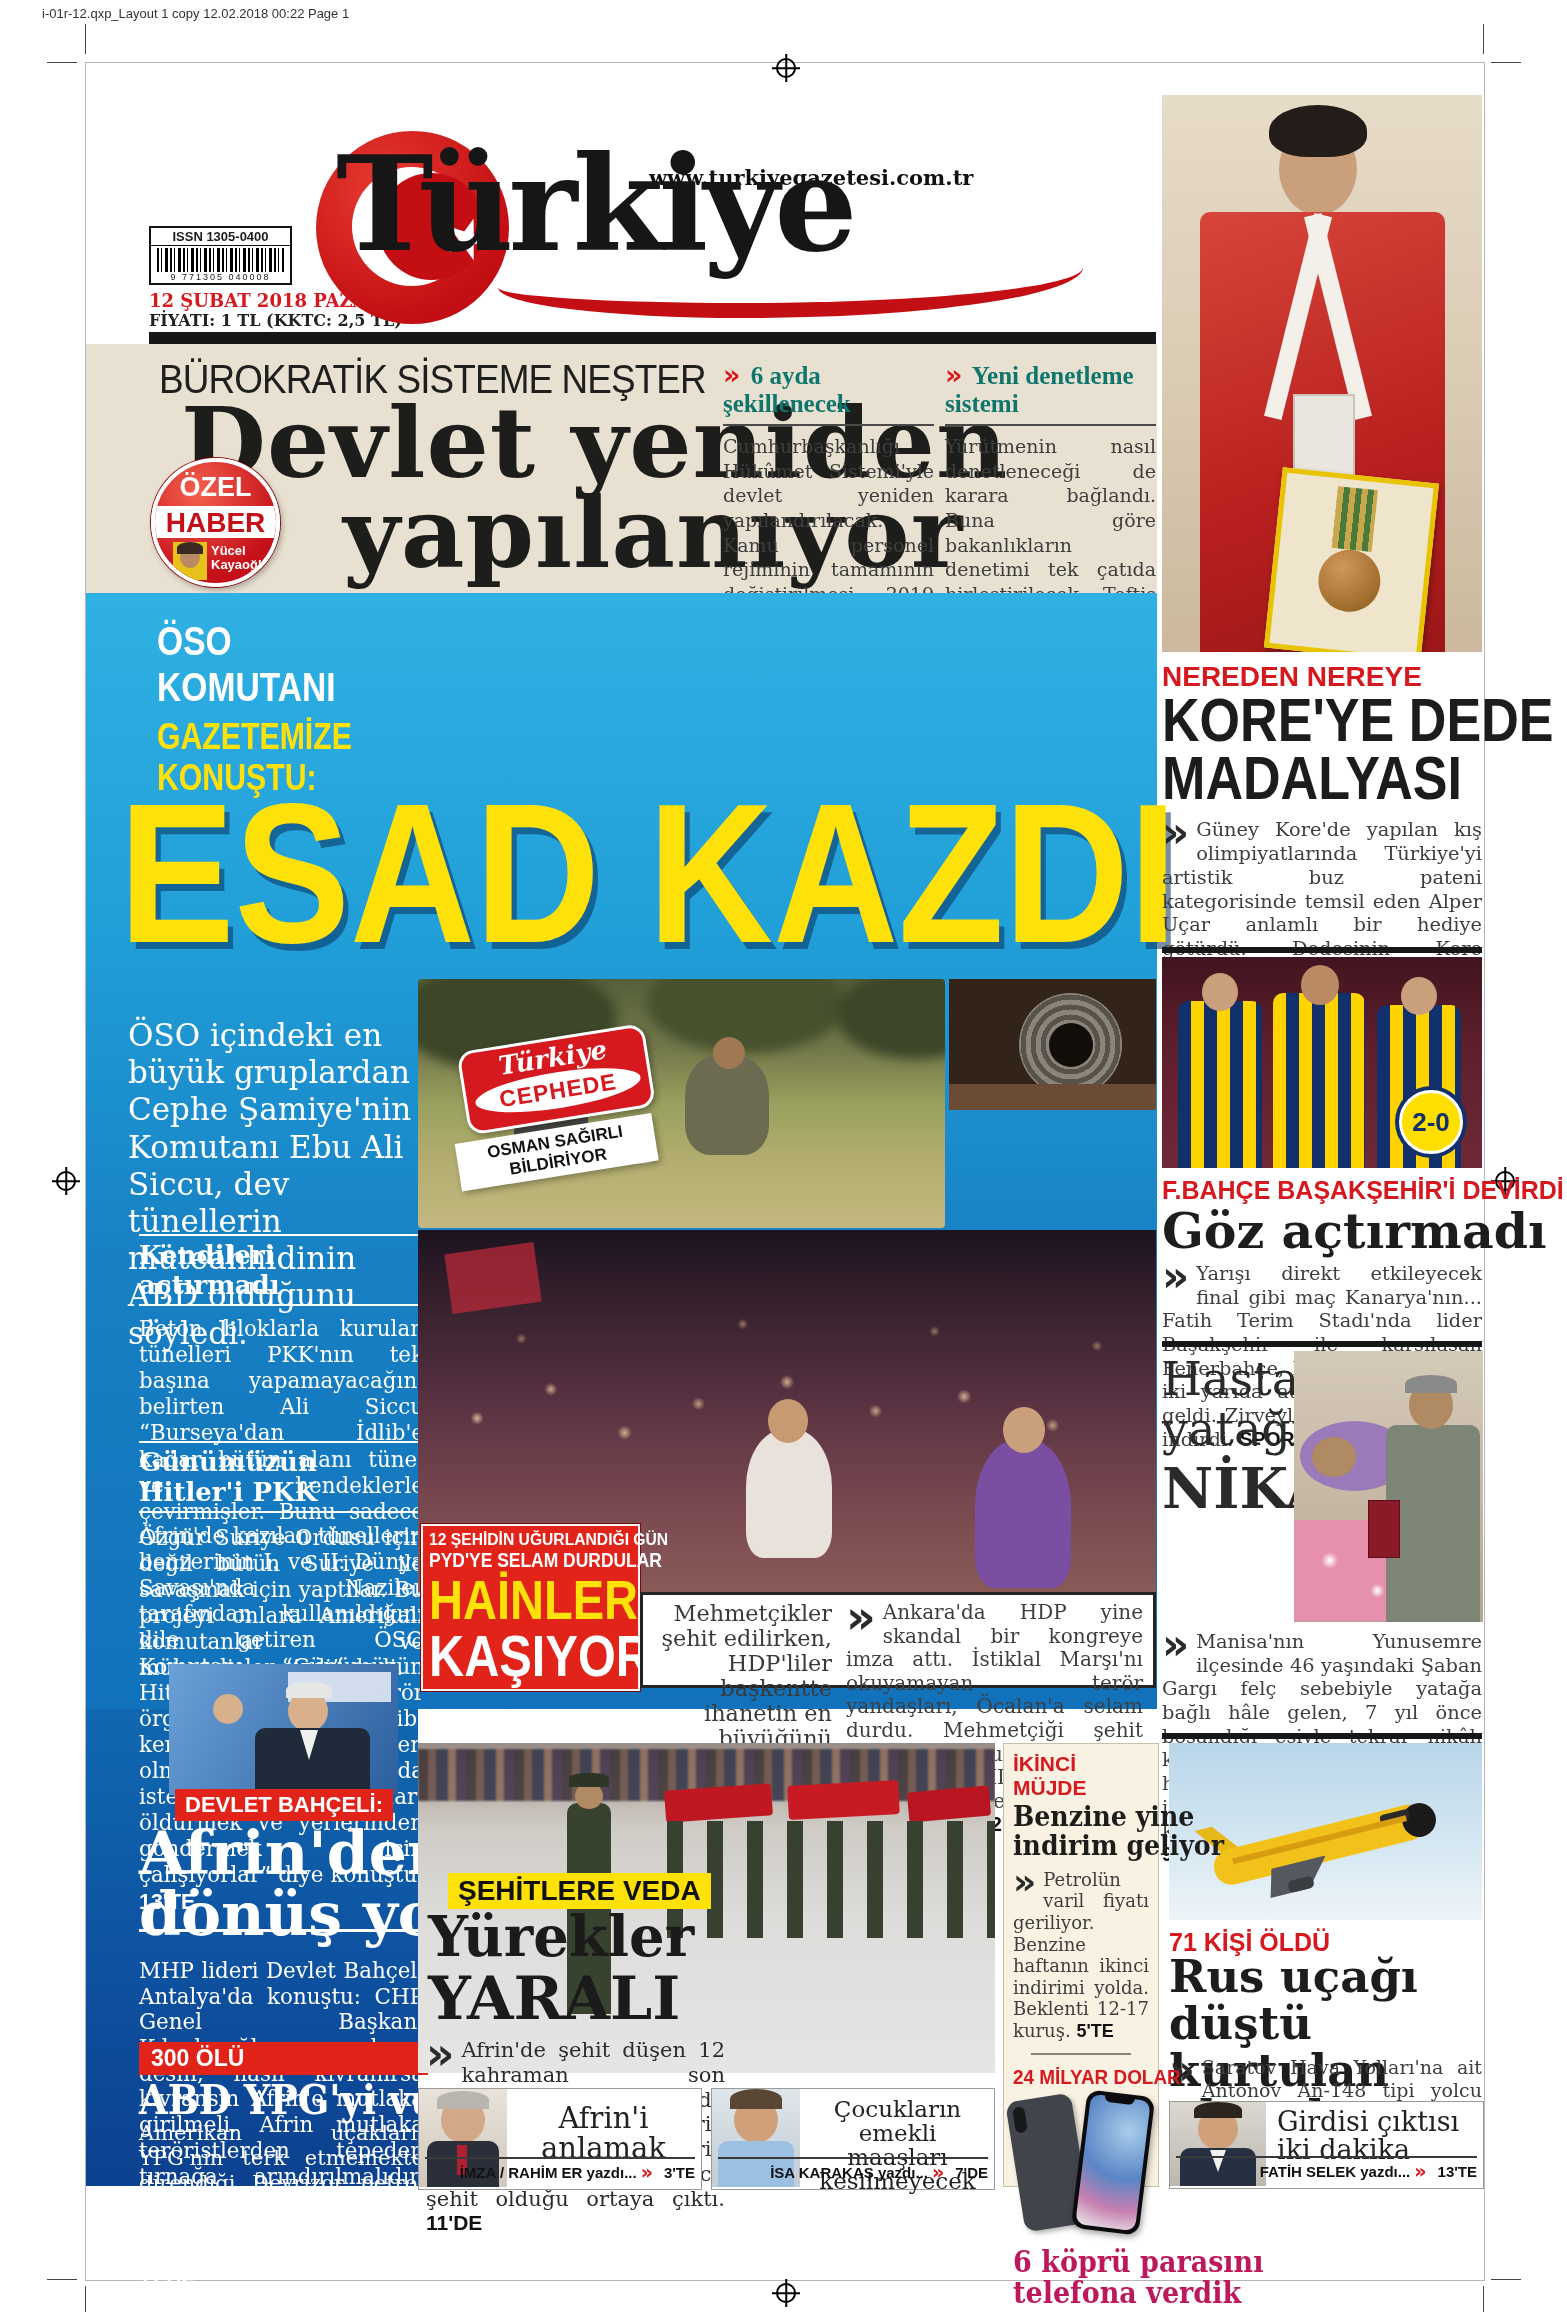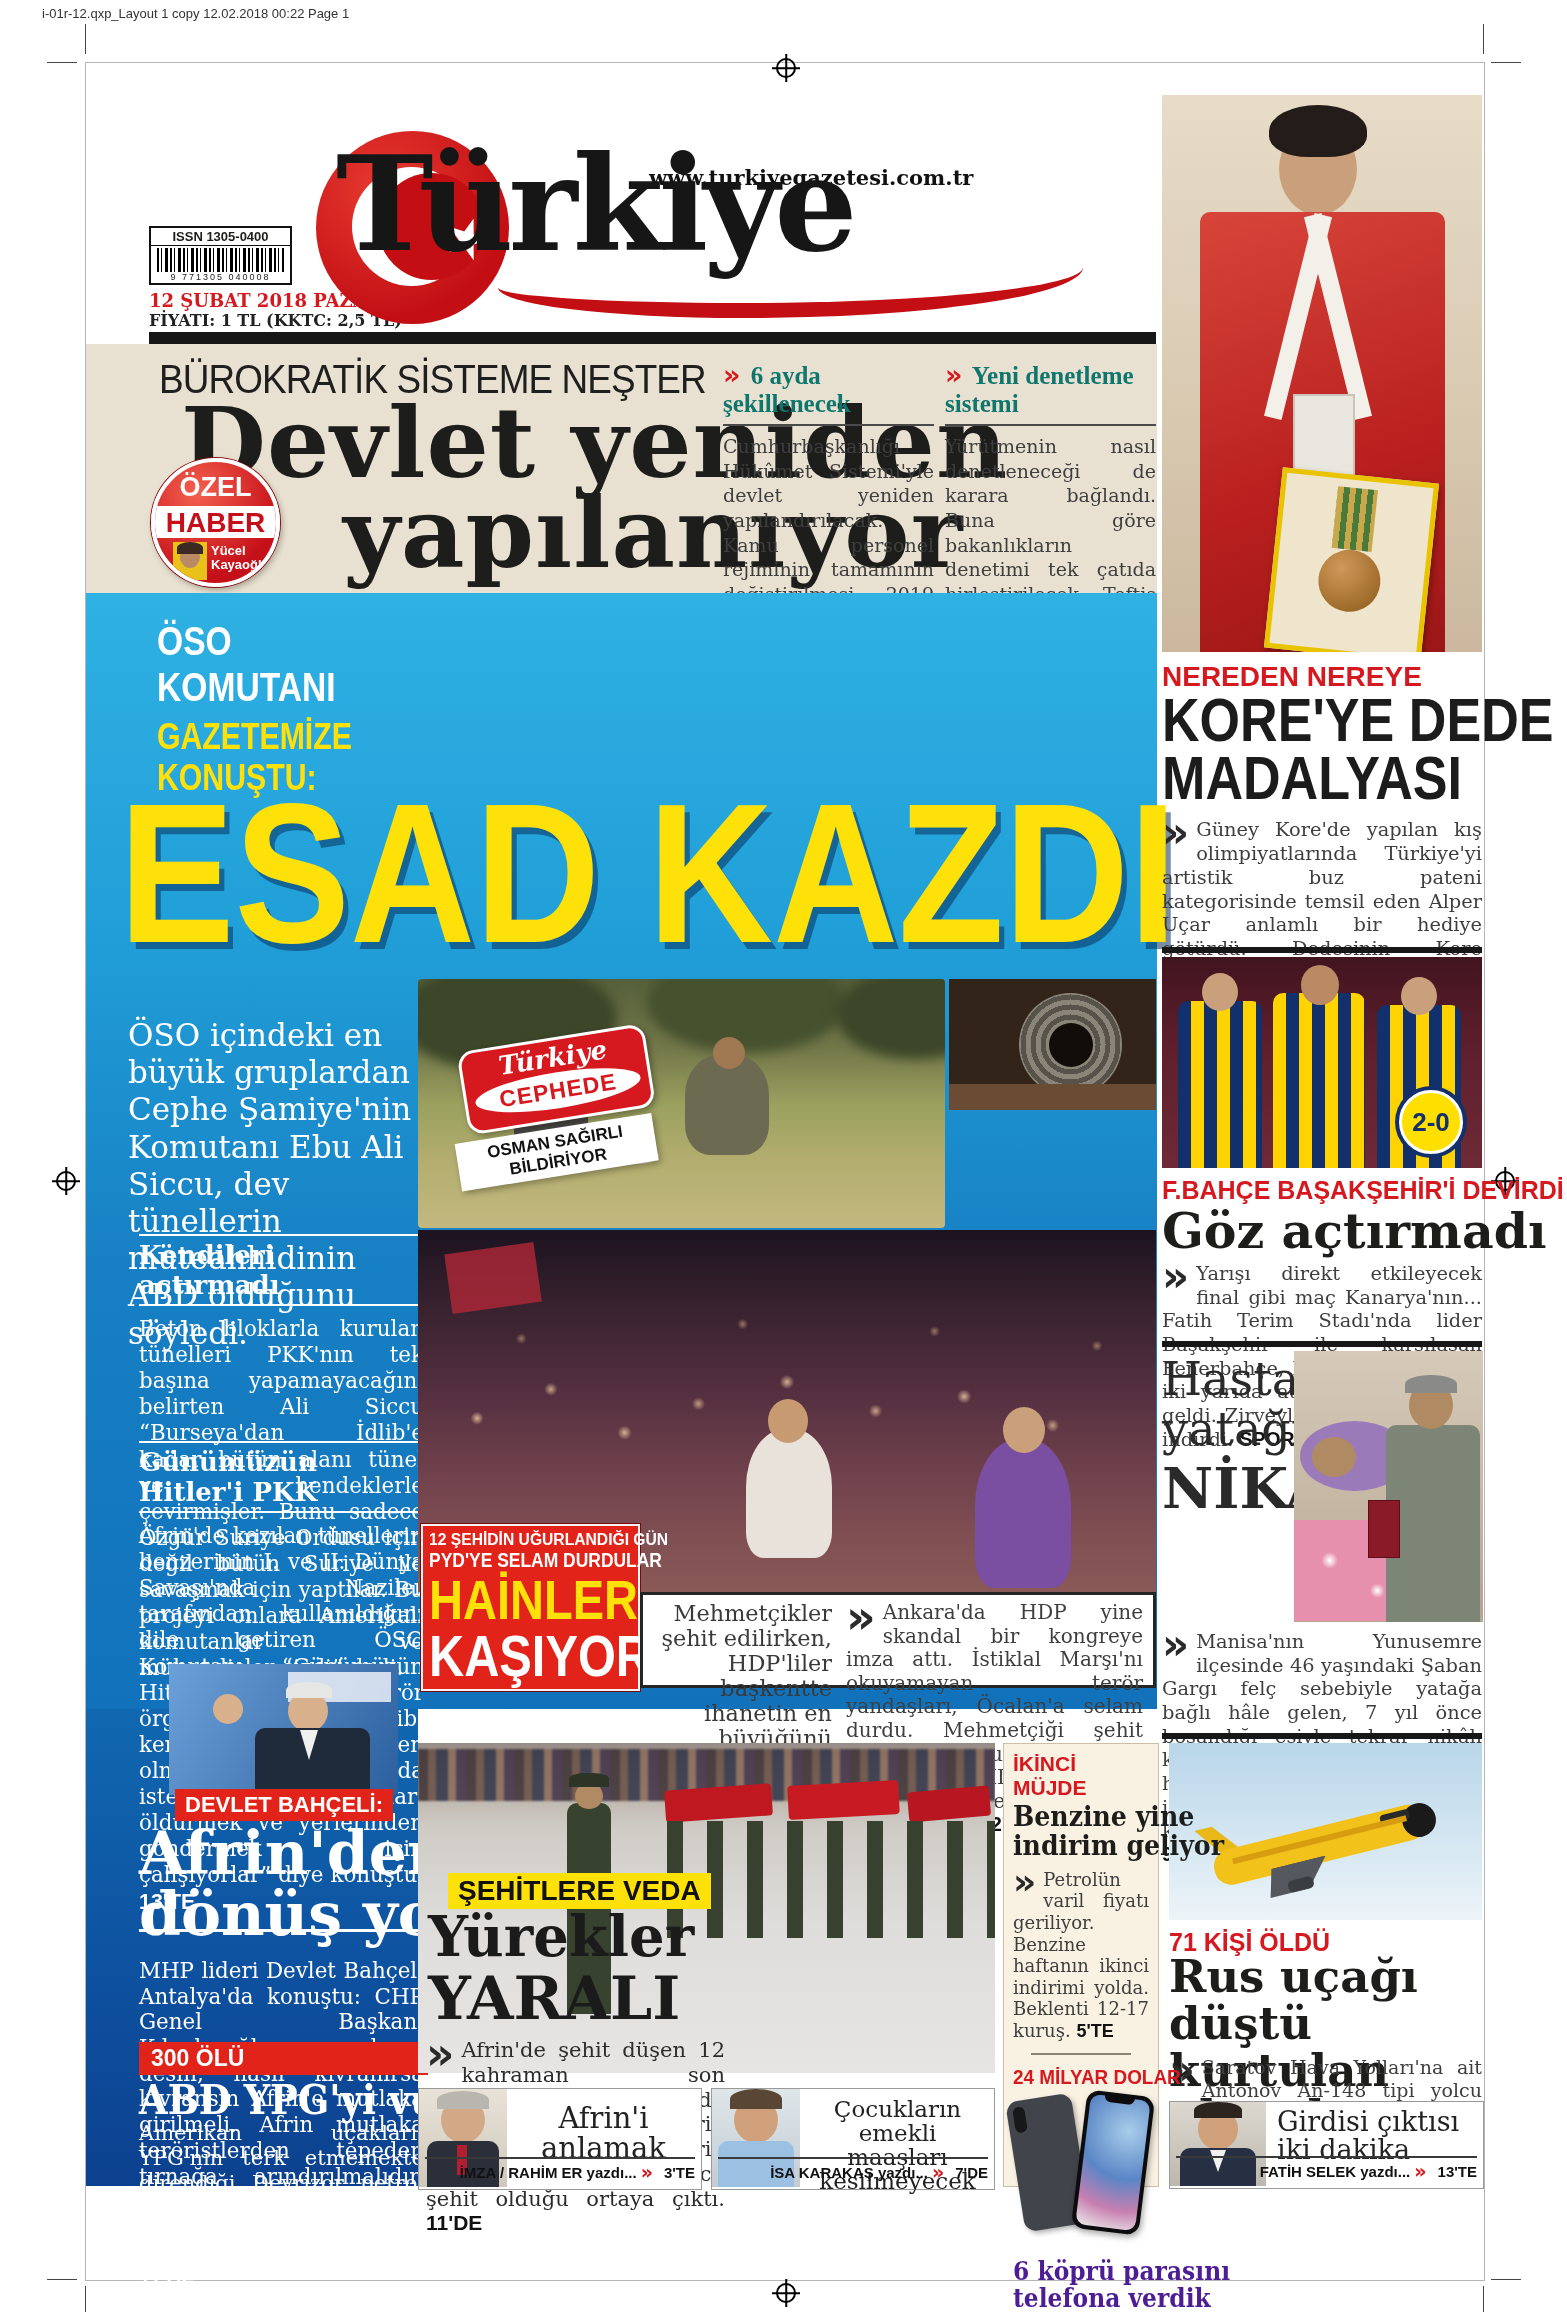--- a/index.html
+++ b/index.html
@@ -390,21 +390,21 @@
     <div style="position:relative;height:149px;margin-top:4px">
       <div class="abs" style="left:2px;top:4px;width:66px;height:131px;border-radius:12px;background:#41444a;transform:rotate(-9deg);box-shadow:2px 3px 5px rgba(0,0,0,.3)">
         <div class="abs" style="left:6px;top:6px;width:12px;height:26px;border-radius:6px;background:#17181a"></div>
       </div>
       <div class="abs" style="left:66px;top:0;width:68px;height:139px;border-radius:13px;background:#0c0c0e;transform:rotate(7deg);box-shadow:2px 3px 6px rgba(0,0,0,.35)">
         <div class="abs" style="left:4px;top:4px;right:4px;bottom:4px;border-radius:10px;
              background:radial-gradient(circle at 70% 25%,#a8cdea,#5a86c6 45%,#c77fb0 75%,#ececec 100%)"></div>
         <div class="abs" style="left:18px;top:3px;width:30px;height:7px;border-radius:0 0 6px 6px;background:#0c0c0e"></div>
       </div>
     </div>
-    <div class="slab b" style="font-size:26px;line-height:1.05;color:#4c1d95;margin-top:16px">
+    <div class="slab b" style="font-size:30px;line-height:1.05;color:#be185d;margin-top:4px">
       <div class="nowrap"><span class="cond9">6 köprü parasını</span></div>
       <div class="nowrap"><span class="cond9">telefona verdik</span></div>
     </div>
     <p class="bodytxt" style="font-size:18px;line-height:1.2;margin:6px 0 0 0">
       <span class="chev dark" style="font-size:36px"></span>
       <span>Son on yılda cep telefonu ithalatına, Yavuz Sultan Selim Köprüsü'nün üç katı kadar para ödedik.</span>
       
     </p>
   </div>
 

